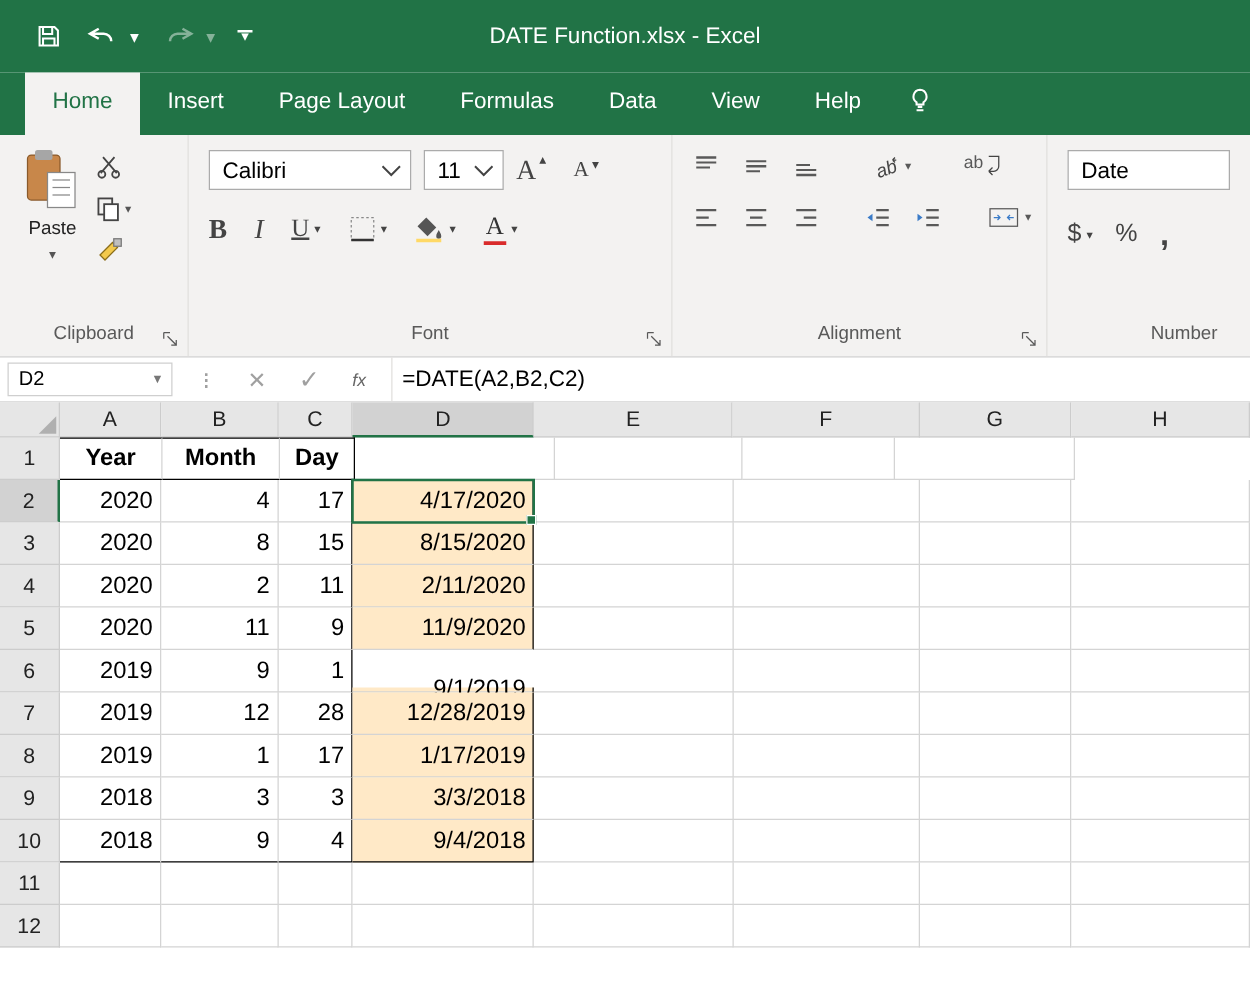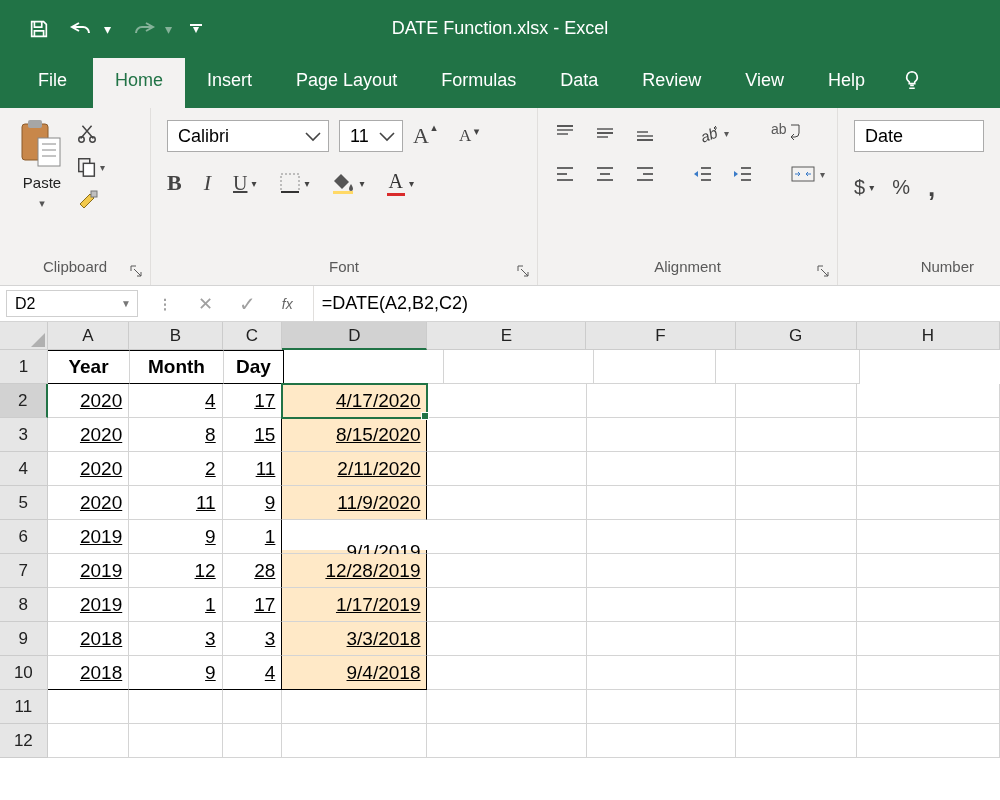--- a/index.html
+++ b/index.html
@@ -63,21 +63,21 @@
   .hdr-row { display: flex; height: 28px; }
   .corner { width: 48px; background: #e6e6e6; border-right: 1px solid #cccccc; border-bottom: 1px solid #cccccc; position: relative; }
   .corner::after { content: ''; position: absolute; right: 2px; bottom: 2px; border-style: solid; border-width: 0 0 14px 14px; border-color: transparent transparent #b0b0b0 transparent; }
   .col-h { background: #e6e6e6; border-right: 1px solid #cccccc; border-bottom: 1px solid #cccccc; text-align: center; line-height: 27px; font-size: 17px; color: #222; }
   .col-h.sel { background: #d2d2d2; border-bottom: 2px solid #217346; }
   .row { display: flex; height: 34px; }
   .row-h { width: 48px; background: #e6e6e6; border-right: 1px solid #cccccc; border-bottom: 1px solid #cccccc; text-align: center; line-height: 33px; font-size: 17px; color: #222; }
   .row-h.sel { background: #d2d2d2; border-right: 2px solid #217346; }
   .cell { border-right: 1px solid #d4d4d4; border-bottom: 1px solid #d4d4d4; padding: 0 6px; font-size: 19px; display: flex; align-items: center; }
   .cell.h { font-weight: bold; justify-content: center; }
-  .cell.r { justify-content: flex-end; text-decoration: underline; }
+  .cell.r { justify-content: flex-end; }
   .cell.hl { background: #ffe9c7; }
   .cell.tbl-r { border-right: 1px solid #000; }
   .cell.tbl-b { border-bottom: 1px solid #000; }
   .cell.tbl-t { border-top: 1px solid #000; }
   .cell.selected { outline: 2px solid #217346; outline-offset: -1px; position: relative; }
   .cell.selected::after { content: ''; position: absolute; right: -3px; bottom: -3px; width: 6px; height: 6px; background: #217346; border: 1px solid #fff; }
 
   svg { display: block; }
 </style>
 </head>
@@ -106,27 +106,25 @@
       <span style="border-top:2px solid #fff; width:12px; display:block;"></span>
       <span style="font-size:12px;">▾</span>
     </span>
   </div>
   <div class="title-text">
     <span>DATE Function.xlsx</span><span> - </span><span>Excel</span>
   </div>
 </div>
 
 <div class="tabs">
-  <div class="tab file">File</div>
   <div class="tab active">Home</div>
   <div class="tab">Insert</div>
   <div class="tab">Page Layout</div>
   <div class="tab">Formulas</div>
   <div class="tab">Data</div>
-  <div class="tab">Review</div>
   <div class="tab">View</div>
   <div class="tab">Help</div>
   <div class="tab help-icon">
     <svg width="22" height="24" viewBox="0 0 24 24">
         <path fill="none" stroke="#fff" stroke-width="1.8" d="M9 21h6 M10 18h4 M12 3a6 6 0 0 0-3 11v2h6v-2a6 6 0 0 0-3-11z"></path>
       </svg>
   </div>
 </div>
 
 <div class="ribbon">

